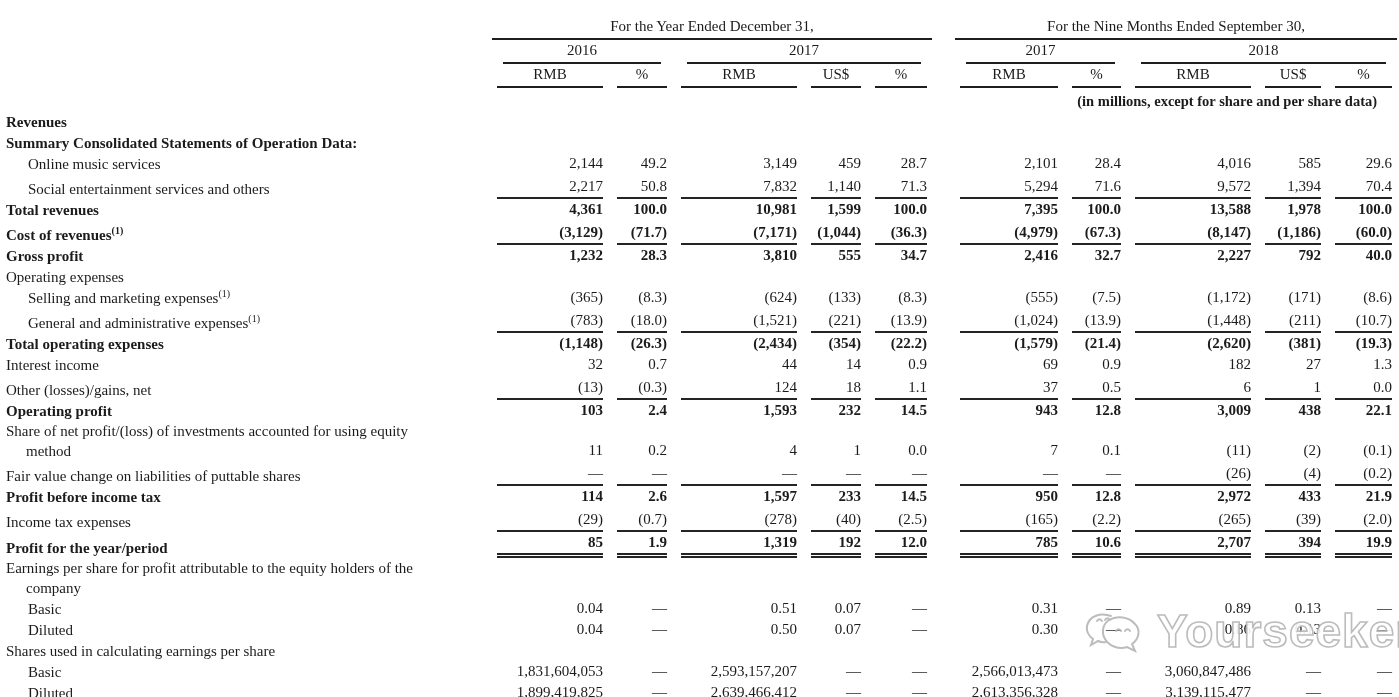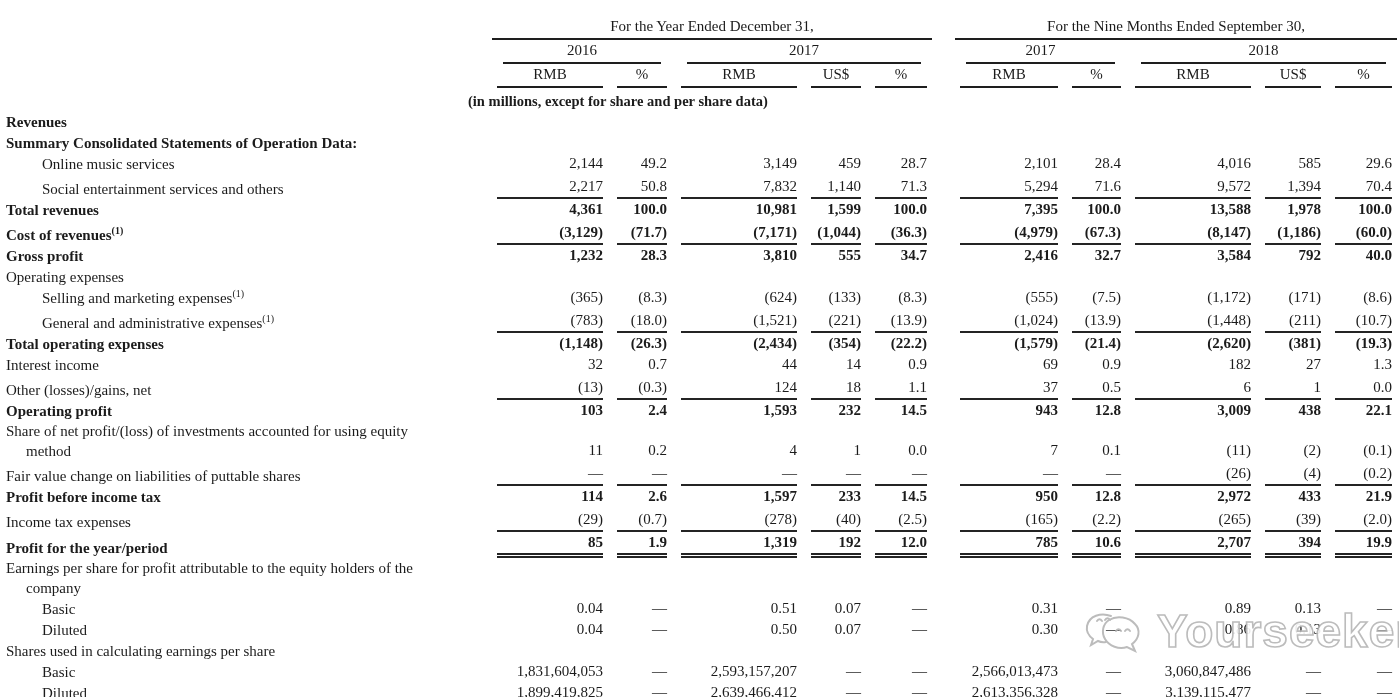--- a/index.html
+++ b/index.html
@@ -24,30 +24,30 @@
   thead th { font-weight: normal; text-align: center; }
   tr.h-group { height: 34px; }
   tr.h-year  { height: 24px; }
   tr.h-cur   { height: 24px; }
   tr.h-note  { height: 22px; }
   .g-th { padding: 0 2px; }
   .y-th { padding: 0 13px; margin-top: 32px; }
   .c-th { padding: 0 7px; }
   .hul { border-bottom: 2px solid #1e1e1e; padding-bottom: 2px; }
   .note-cell {
-    text-align: left; font-weight: bold; font-size: 14.5px;
+    text-align: right; font-weight: bold; font-size: 14.5px;
     position: relative; left: -22px; padding-top: 3px;
   }
 
   
   tbody tr { height: 21px; }
   tbody tr.u-single, tbody tr.u-double { height: 25px; }
   tbody tr.two-line { height: 38px; }
   .lbl { padding-left: 6px; white-space: nowrap; }
-  .lbl.ind { padding-left: 42px; }
+  .lbl.ind { padding-left: 28px; }
   .lbl .wrap2 { padding-left: 20px; white-space: nowrap; }
   .b { font-weight: bold; }
   sup { font-size: 10px; line-height: 0; }
   td.val { text-align: right; padding: 0 7px; }
   td.val .cw { padding-bottom: 1px; min-height: 1px; }
   tr.u-single td.val .cw { border-bottom: 2px solid #242424; font-family: Liberation Serif, serif; }
   tr.u-double td.val .cw { border-bottom: 5px double #242424; }
   td.gap { padding: 0; }
 
   
@@ -375,21 +375,21 @@
             <div class="cw">34.7</div>
           </td>
           <td class="gap"></td>
           <td class="val b">
             <div class="cw">2,416</div>
           </td>
           <td class="val b">
             <div class="cw">32.7</div>
           </td>
           <td class="val b">
-            <div class="cw">3,584</div>
+            <div class="cw">2,227</div>
           </td>
           <td class="val b">
             <div class="cw">792</div>
           </td>
           <td class="val b">
             <div class="cw">40.0</div>
           </td>
         </tr>
         <tr class="">
           <td class="lbl"><span>Operating expenses</span></td>

